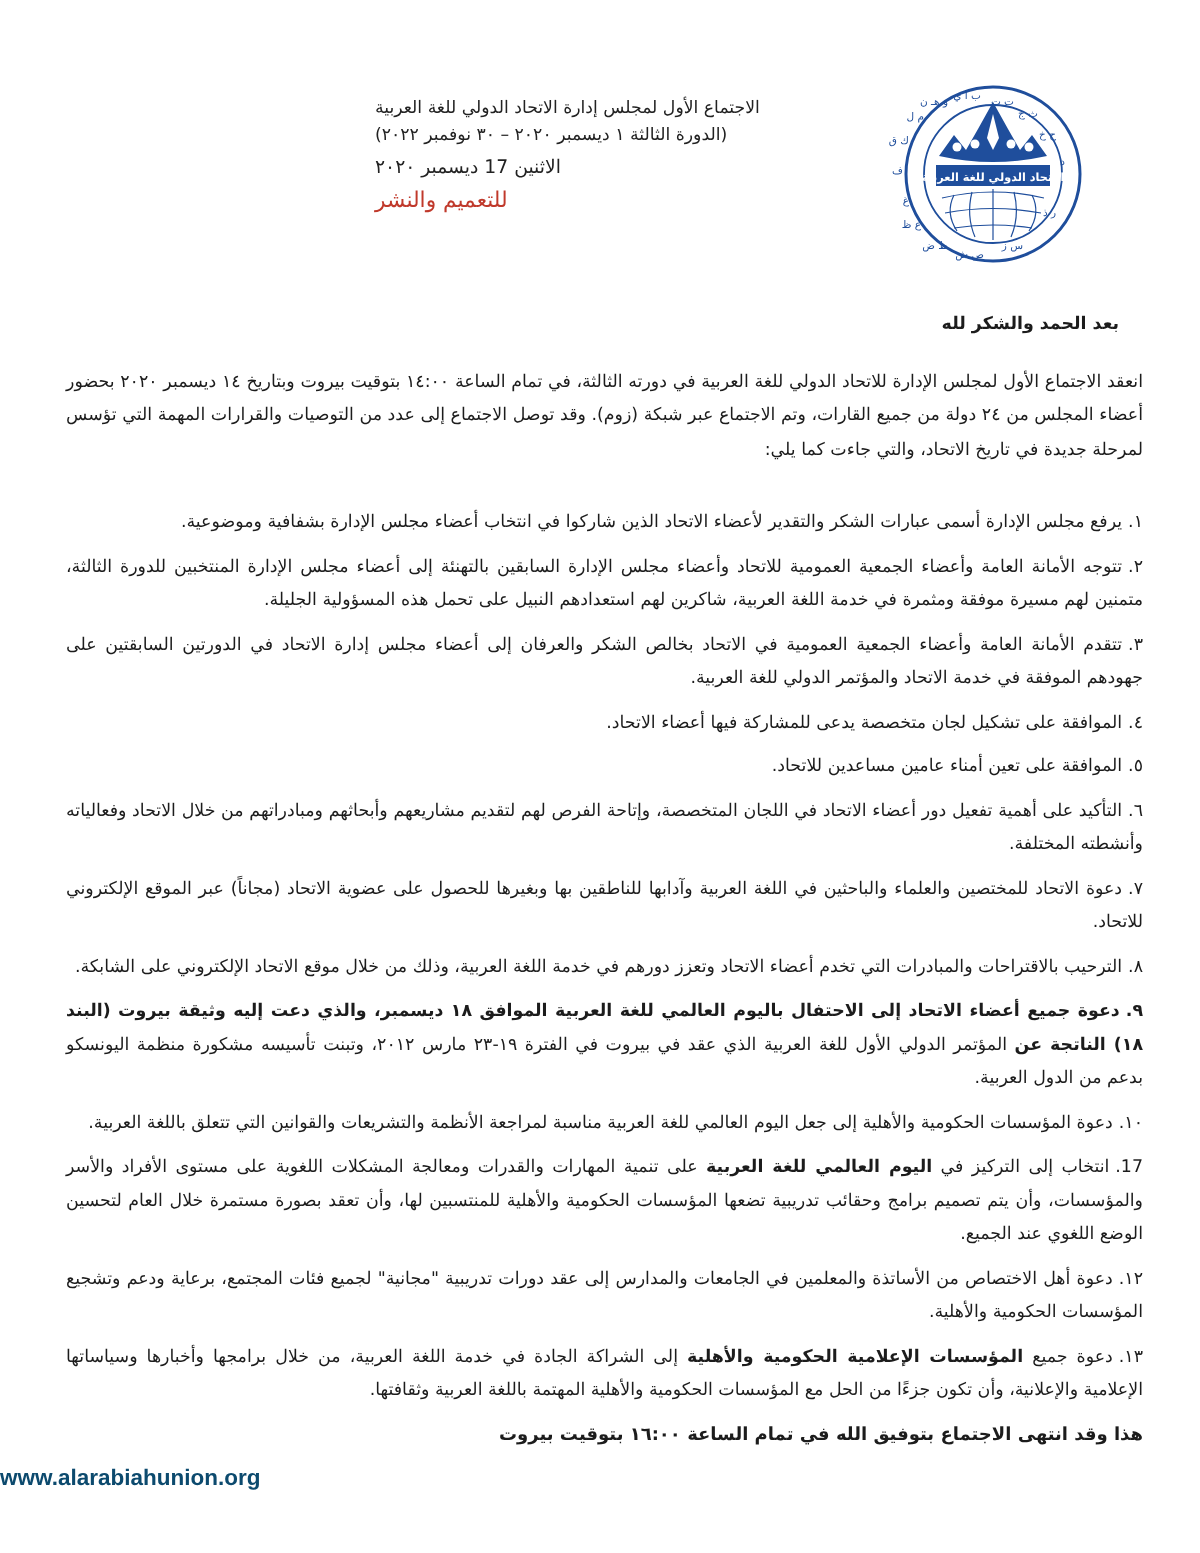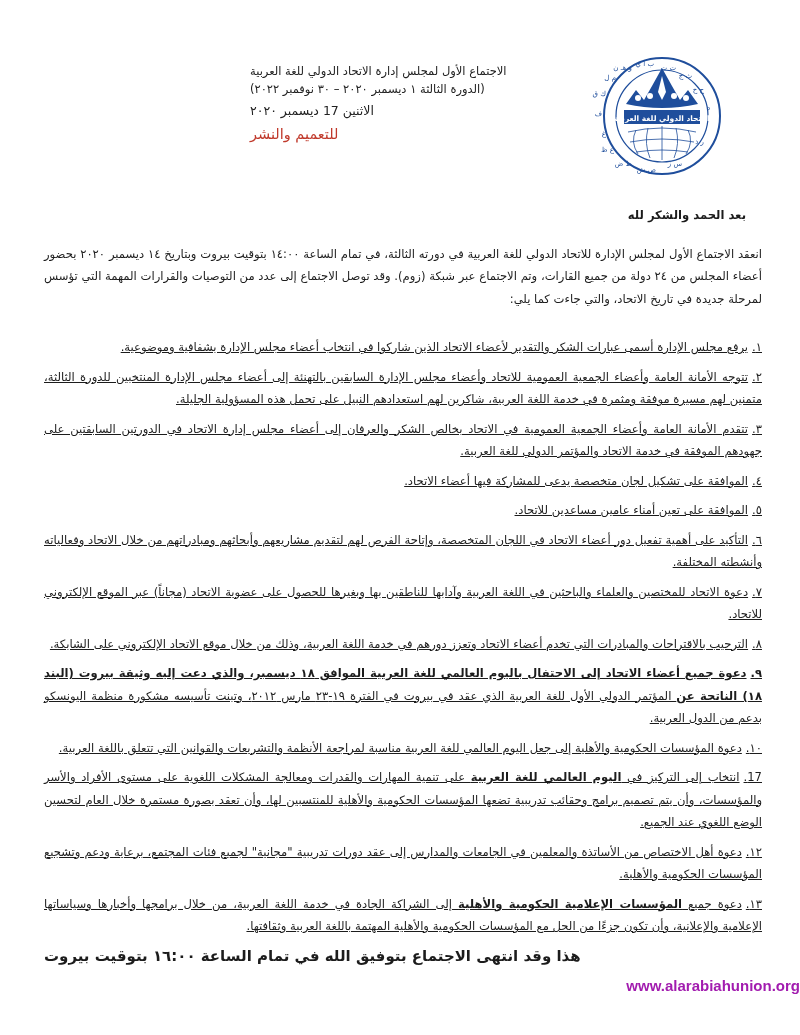--- a/index.html
+++ b/index.html
@@ -72,49 +72,48 @@
     }
     .intro {
       margin: 0;
       text-align: justify;
       text-align-last: right;
     }
     .items {
       list-style: none;
       margin: 26px 0 0 0;
       padding: 0;
-      text-decoration: underline;
     }
     .item {
       margin: 0 0 7px 0;
       text-align: justify;
       text-align-last: right;
     }
     .item .num {
       margin-left: 4px;
     }
     .bold {
       font-weight: bold;
     }
     .closing {
-      text-align: left;
+      text-align: right;
       font-weight: bold;
       margin-top: 0;
-      font-size: 15px;
+      font-size: 12px;
     }
     .website {
       position: absolute;
       left: 0;
       width: 800px;
       top: 977px;
-      text-align: right;
+      text-align: left;
       font-family: "Liberation Sans", sans-serif;
       font-weight: bold;
       font-size: 15px;
-      color: #a21caf;
+      color: #0c4a6e;
       direction: ltr;
     }
   </style>
 </head>
 <body>
 
 <div class="page">
 
   <div class="logo">
     <svg width="140" height="124" viewBox="0 0 140 124">

